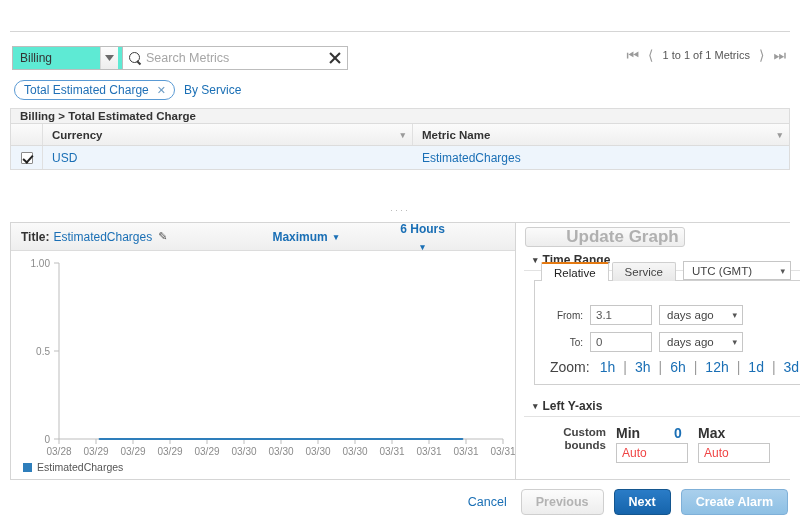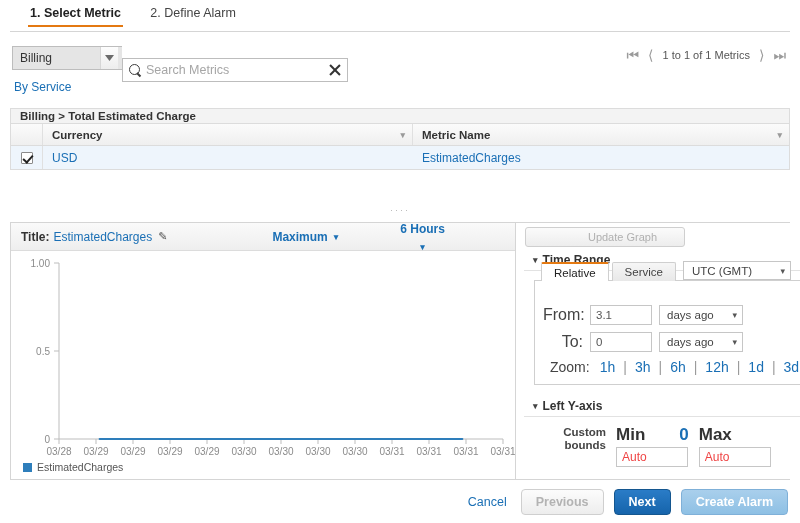--- a/index.html
+++ b/index.html
@@ -34,33 +34,33 @@
     position: absolute; left: 10px; right: 10px; height: 1px;
     background: #d5d5d5;
   }
 
   
   .search-row {
     position: absolute; left: 12px; top: 46px;
     display: flex; align-items: stretch; height: 24px;
   }
   .ns-select {
-    width: 110px; height: 24px; border: 1px solid #bdbdbd; background: #e5e5e5;
+    width: 110px; height: 24px; border: 1px solid #bdbdbd; background: #5eead4;
     display: flex; align-items: center; padding: 0 4px 0 7px;
     font-size: 12px; color: #333; border-right: none;
   }
   .ns-select .lbl { flex: 1; }
   .ns-caret {
     width: 18px; height: 22px; display: flex; align-items: center;
     justify-content: center; border-left: 1px solid #d6d6d6;
     background: linear-gradient(#fdfdfd, #ededed);
   }
   .search-box {
     width: 226px; height: 24px; border: 1px solid #bdbdbd; background: #fff;
-    display: flex; align-items: center; padding: 0 5px 0 6px; margin-top: 12px;
+    display: flex; align-items: center; padding: 0 5px 0 6px;
   }
   .search-box .ph { flex: 1; color: #a6a6a6; font-size: 12.5px; padding-left: 4px;}
   .mag { width: 13px; height: 13px; position: relative; flex: none; }
   .mag:before {
     content: ""; position: absolute; left: 0; top: 0; width: 9px; height: 9px;
     border: 1.6px solid #3d3d3d; border-radius: 50%;
   }
   .mag:after {
     content: ""; position: absolute; left: 8px; top: 8px; width: 5px; height: 1.8px;
     background: #3d3d3d; transform: rotate(45deg); transform-origin: left center;
@@ -164,21 +164,21 @@
 
   
   .graph-right { flex: 1; position: relative; background: #fff; }
   .upd-row {
     height: 28px; display: flex; align-items: center; padding: 0 9px; gap: 8px;
     background: #fff;
   }
   .btn-update {
     width: 160px; height: 20px; border: 1px solid #cfcfcf; border-radius: 3px;
     background: linear-gradient(#fbfbfb, #ededed); color: #b0b0b0;
-    font-size: 11px; font-weight: normal; display: flex; align-items: center; justify-content: center; padding-left: 35px;
+    font-size: 17px; font-weight: bold; display: flex; align-items: center; justify-content: center; padding-left: 35px;
   }
   .layout-ics { display: flex; gap: 6px; margin-left: auto; }
   .lic { width: 15px; height: 13px; border: 2px solid #3a3a3a; background: #3a3a3a; position: relative; cursor: pointer;}
   .lic.a:after { content:""; position:absolute; left:2px; bottom:1px; right:2px; height:3px; background:#fff;}
   .lic.b:after { content:""; position:absolute; left:1px; bottom:1px; right:1px; top:5px; background:#fff;}
   .lic.c { background: #fff; }
 
   .sect-hdr {
     font-size: 12px; font-weight: bold; color: #333; padding: 2px 0 3px 9px;
     border-bottom: 1px solid #e2e2e2; margin: 0 8px 0 8px; display: flex; align-items: center; gap: 5px;
@@ -197,40 +197,40 @@
   }
   .tr-tab.on { background: #fff; border-top: 2px solid #e47911; color: #222; }
   .tz-select {
     position: absolute; top: -20px; left: 148px; width: 108px; height: 19px;
     border: 1px solid #c6c6c6; background: #fff; display: flex; align-items: center;
     padding: 0 5px 0 8px; font-size: 11.5px; color: #444; cursor: pointer;
   }
   .tz-select .cv { margin-left: auto; font-size: 9px; color: #555; }
 
   .fld-row { display: flex; align-items: center; gap: 7px; margin-bottom: 7px; }
-  .fld-lbl { width: 40px; text-align: right; font-size: 16px; color: #444; }
+  .fld-lbl { width: 40px; text-align: right; font-size: 10px; color: #444; }
   .fld-in {
     width: 62px; height: 20px; border: 1px solid #c6c6c6; background: #fff;
     font-size: 11.5px; color: #555; padding: 0 5px; display: flex; align-items: center;
   }
   .fld-sel {
     width: 84px; height: 20px; border: 1px solid #c6c6c6; background: #fff;
     font-size: 11.5px; color: #444; padding: 0 5px 0 7px; display: flex; align-items: center;
     cursor: pointer;
   }
   .fld-sel .cv { margin-left: auto; font-size: 9px; color: #555; }
   .zoom-row { display: flex; align-items: center; gap: 8px; font-size: 14px; padding-left: 7px;}
   .zoom-row .zl { color: #444; margin-right: 2px; }
   .zoom-row a { color: #1a6fb5; cursor: pointer; }
   .zoom-row .sep { color: #9b9b9b; }
 
   .yax-body { display: flex; align-items: flex-start; gap: 10px; padding: 8px 0 0 34px; }
   .cb-lbl { width: 56px; text-align: right; font-size: 11.5px; font-weight: bold; color: #444; line-height: 13px; padding-top: 1px;}
   .bnd { }
-  .bnd-hd { font-size: 17px; font-weight: bold; color: #333; margin-bottom: 2px; display:flex; gap:34px;}
+  .bnd-hd { font-size: 14px; font-weight: bold; color: #333; margin-bottom: 2px; display:flex; gap:34px;}
   .bnd-hd .zero { color: #1a6fb5; font-weight: bold; }
   .bnd-in {
     width: 72px; height: 20px; border: 1px solid #c6c6c6; background: #fff;
     font-size: 12px; color: #ef4444; padding: 0 5px; display: flex; align-items: center;
   }
 
   
   .footer {
     position: absolute; right: 12px; bottom: 8px; display: flex; align-items: center; gap: 10px;
   }
@@ -242,24 +242,20 @@
   }
   .btn-prev { background: linear-gradient(#fcfcfc,#ededed); border-color: #cfcfcf; color: #b3b3b3; }
   .btn-next { background: linear-gradient(#2a7cc7,#1664ab); border-color: #14568f; color: #fff; }
   .btn-create { background: linear-gradient(#a9cfec,#8ec0e4); border-color: #7fb0d8; color: #fff; }
 </style>
 </head>
 <body>
 
 <div id="app">
 
-  <div class="wizard-tabs">
-    <span class="wizard-tab active">1. Select Metric</span>
-    <span class="wizard-tab">2. Define Alarm</span>
-  </div>
   <div class="hr-line" style="top:31px;"></div>
 
   <div class="search-row">
     <div class="ns-select">
       <span class="lbl">Billing</span>
       <span class="ns-caret">
         <svg width="9" height="6" viewBox="0 0 9 6">
             <path d="M0 0 L9 0 L4.5 6 Z" fill="#6b6b6b"></path>
           </svg>
       </span>
@@ -273,20 +269,24 @@
 
   <div class="pager">
     <span class="pg-ico">⏮</span>
     <span class="pg-ico">⟨</span>
     <span>1 to 1 of 1 Metrics</span>
     <span class="pg-ico">⟩</span>
     <span class="pg-ico">⏭</span>
   </div>
 
   <div class="dims">
+    <span class="pill">
+      <span>Total Estimated Charge</span>
+      <span class="px">✕</span>
+    </span>
     <span class="dim-link">By Service</span>
   </div>
 
   <div class="tbl">
     <div class="tbl-crumb">Billing &gt; Total Estimated Charge</div>
     <div class="tbl-head">
       <div class="col-check"></div>
       <div class="col-h c-cur">
         <span>Currency</span>
         <span class="sort">▾</span>

